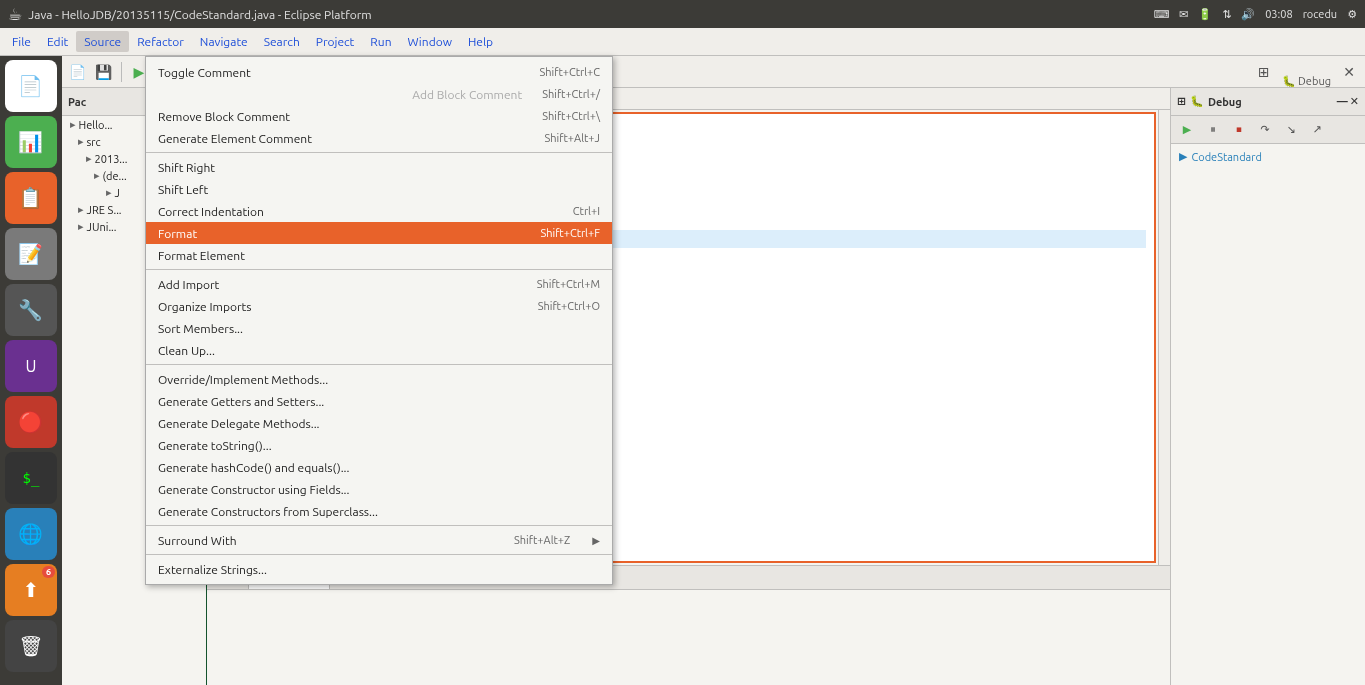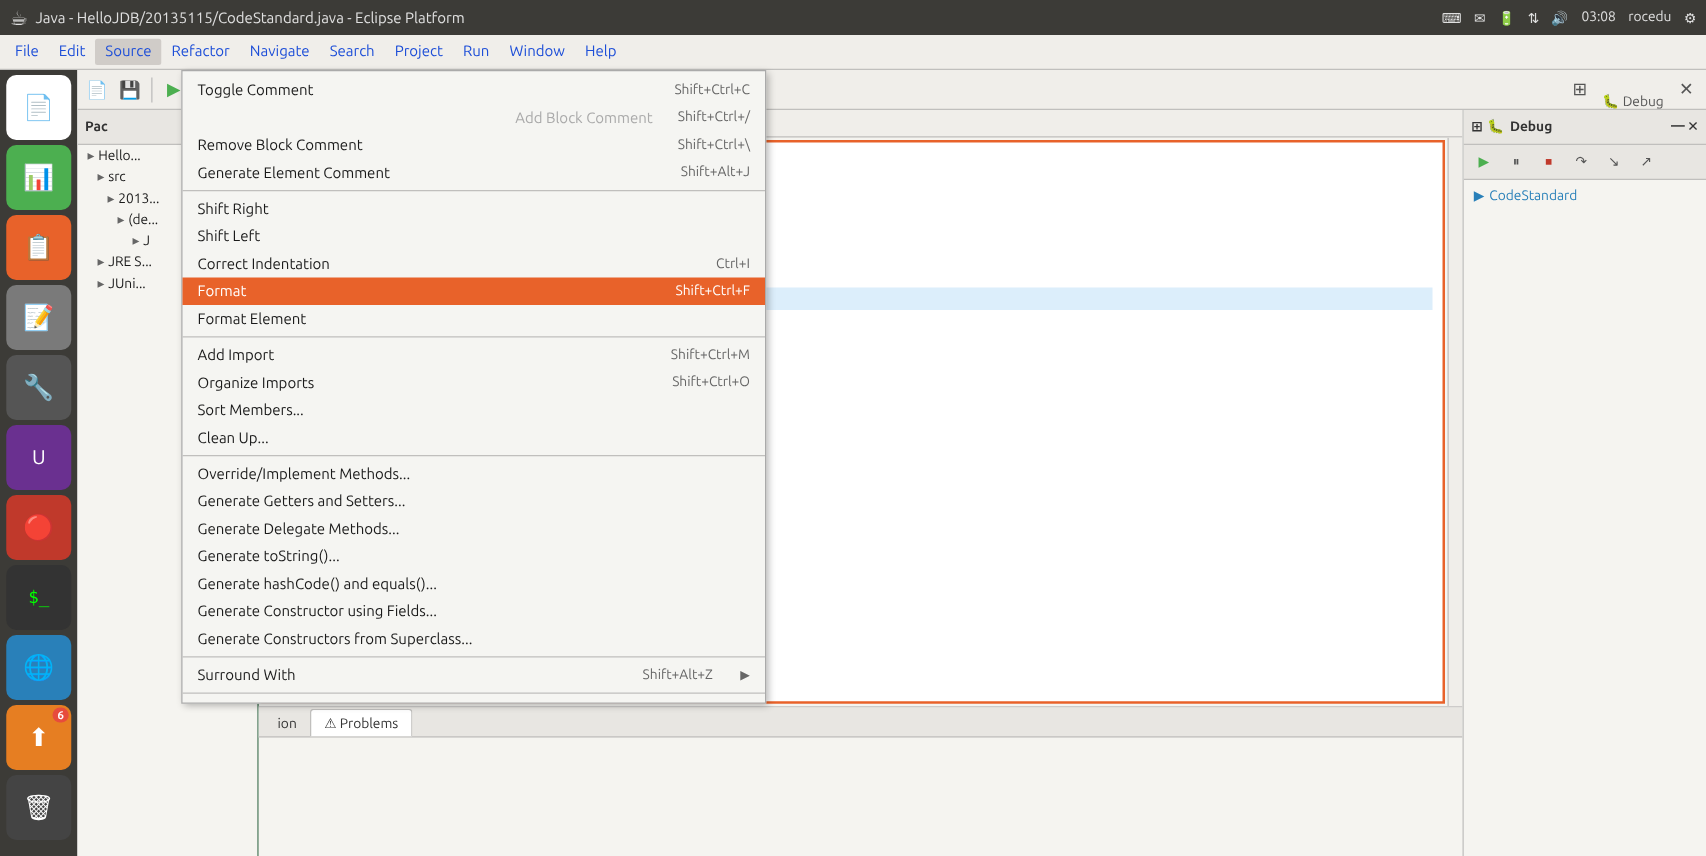--- a/index.html
+++ b/index.html
@@ -548,15 +548,18 @@
 
     <div class="dd-item">
       <span>Surround With</span>
       <div style="display:flex; align-items:center; gap:22px;">
         <span class="dd-shortcut">Shift+Alt+Z</span>
         <span class="dd-arrow">▶</span>
       </div>
     </div>
     <div class="dd-separator"></div>
 
+    <div class="dd-item">
+      <span>Externalize Strings...</span>
+    </div>
 
   </div>
 </div>
 
 </body></html>

